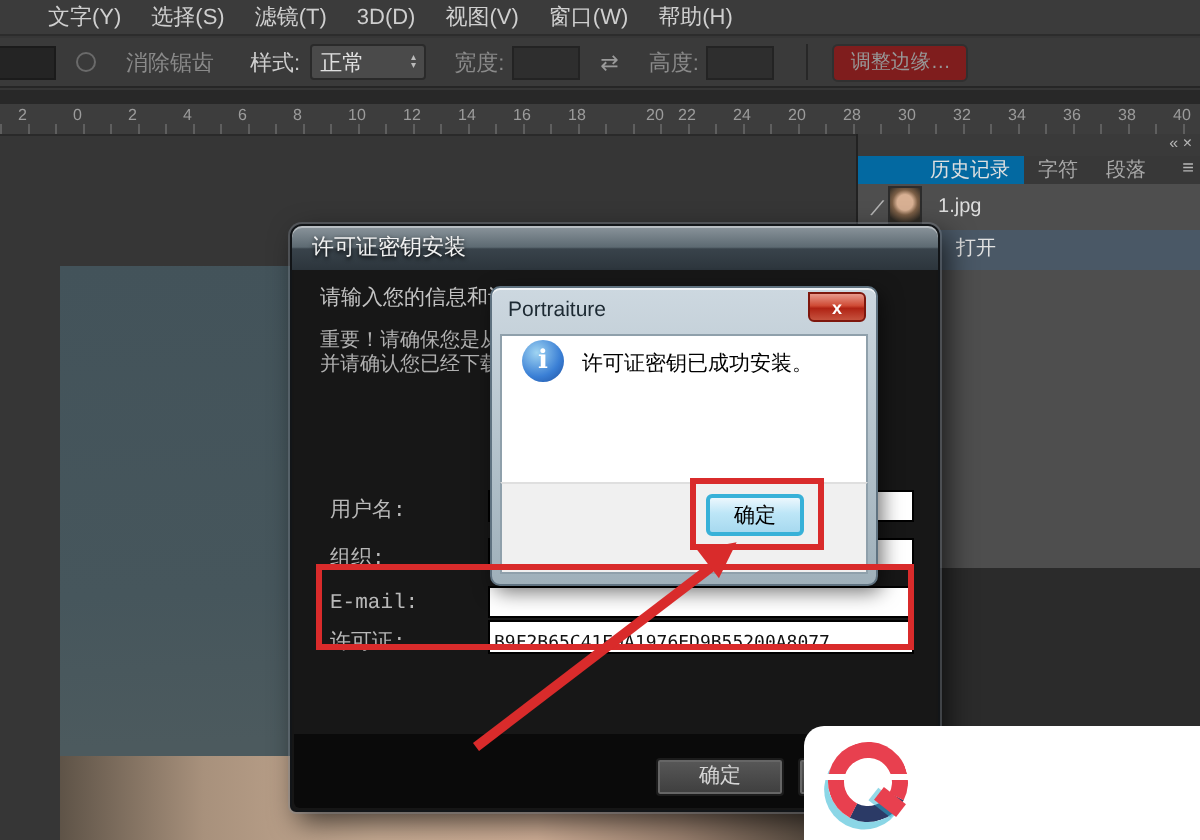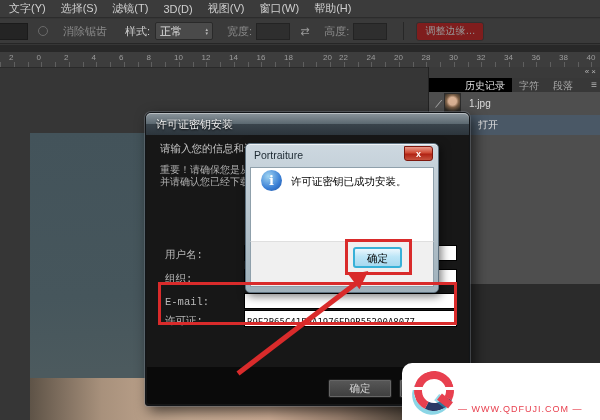--- a/index.html
+++ b/index.html
@@ -2,21 +2,21 @@
 <html><head>
 <meta charset="utf-8">
 <style>
   html,body{margin:0;padding:0;background:#222;}
   .stage{position:relative;width:600px;height:420px;overflow:hidden;
          font-family:"Liberation Sans","DejaVu Sans",sans-serif;background:#363636;}
   .abs{position:absolute;}
 
   
   .menubar{left:0;top:0;width:600px;height:18px;background:#3b3b3b;border-bottom:1px solid #2c2c2c;
-           display:flex;align-items:center;gap:15px;padding-left:9px;box-sizing:border-box;}
+           display:flex;align-items:center;gap:15px;padding-left:24px;box-sizing:border-box;}
   .menubar span{font-size:11px;color:#cfcfcf;white-space:nowrap;}
   .optionsbar{left:0;top:19px;width:600px;height:25px;background:#3a3a3a;border-bottom:1px solid #262626;
               display:flex;align-items:center;font-size:11px;color:#8a8a8a;box-sizing:border-box;}
   .presetbox{width:30px;height:15px;background:#242424;border:1px solid #1b1b1b;margin-left:-4px;}
   .doticon{width:8px;height:8px;border:1px solid #6a6a6a;border-radius:50%;margin-left:10px;}
   .optlabel{margin-left:15px;}
   .optlabel.lit{color:#cfcfcf;}
   .styleselect{width:48px;height:16px;background:#4a4a4a;border:1px solid #2a2a2a;border-radius:2px;
                margin-left:5px;display:flex;align-items:center;justify-content:space-between;
                padding:0 4px;color:#e0e0e0;}
@@ -46,21 +46,21 @@
     background:linear-gradient(90deg,#5e5347 0%,#a8917c 18%,#c7ab93 40%,#cfae96 60%,
         #9c8270 78%,#4e443a 96%);}
 
   
   .panel{left:428px;top:67px;width:172px;height:353px;background:#2a2a2a;border-left:1px solid #222;}
   .panel-head{position:absolute;left:0;top:0;width:172px;height:11px;background:#3a3a3a;
               color:#b5b5b5;font-size:8px;text-align:right;padding-right:5px;box-sizing:border-box;line-height:10px;}
   .tabbar{position:absolute;left:0;top:11px;width:172px;height:14px;background:#383838;display:flex;
           font-size:10px;color:#a8a8a8;}
   .tab{padding:1px 7px 0 7px;line-height:13px;}
-  .tab.active{background:#000000;color:#e0e0e0;padding-left:36px;}
+  .tab.active{background:#0369a1;color:#e0e0e0;padding-left:36px;}
   .tab-menu{margin-left:auto;padding-right:4px;color:#b5b5b5;line-height:13px;}
   .hist-rows{position:absolute;left:0;top:25px;width:172px;height:205px;background:#4e4e4e;}
   .hist-row1{position:absolute;left:0;top:0;width:172px;height:23px;display:flex;align-items:center;
              color:#ddd;font-size:10px;}
   .slashicon{color:#b5b5b5;font-size:12px;margin:0 4px 0 9px;transform:rotate(8deg);}
   .thumb{width:15px;height:19px;border:1px solid #2c2c2c;
          background:radial-gradient(circle at 50% 38%,#d8b093 0 28%,#7c5f46 45%,#2e2a24 75%);}
   .thumb-label{margin-left:8px;}
   .hist-row2{position:absolute;left:0;top:23px;width:172px;height:20px;background:#4a5866;
              color:#e2e2e2;font-size:10px;line-height:20px;padding-left:49px;box-sizing:border-box;}
@@ -278,16 +278,15 @@
   <div class="abs ann ann-keybox"></div>
   <div class="abs arrow-line"></div>
   <div class="abs arrow-head"></div>
 
   <div class="abs brandbox">
     <div class="qlogo">
       <div class="qring"></div>
       <div class="qtail"></div>
       <div class="qglitch"></div>
     </div>
-    <div class="brandurl">— WWW.QDFUJI.COM —</div>
   </div>
 
 </div>
 
 </body></html>

